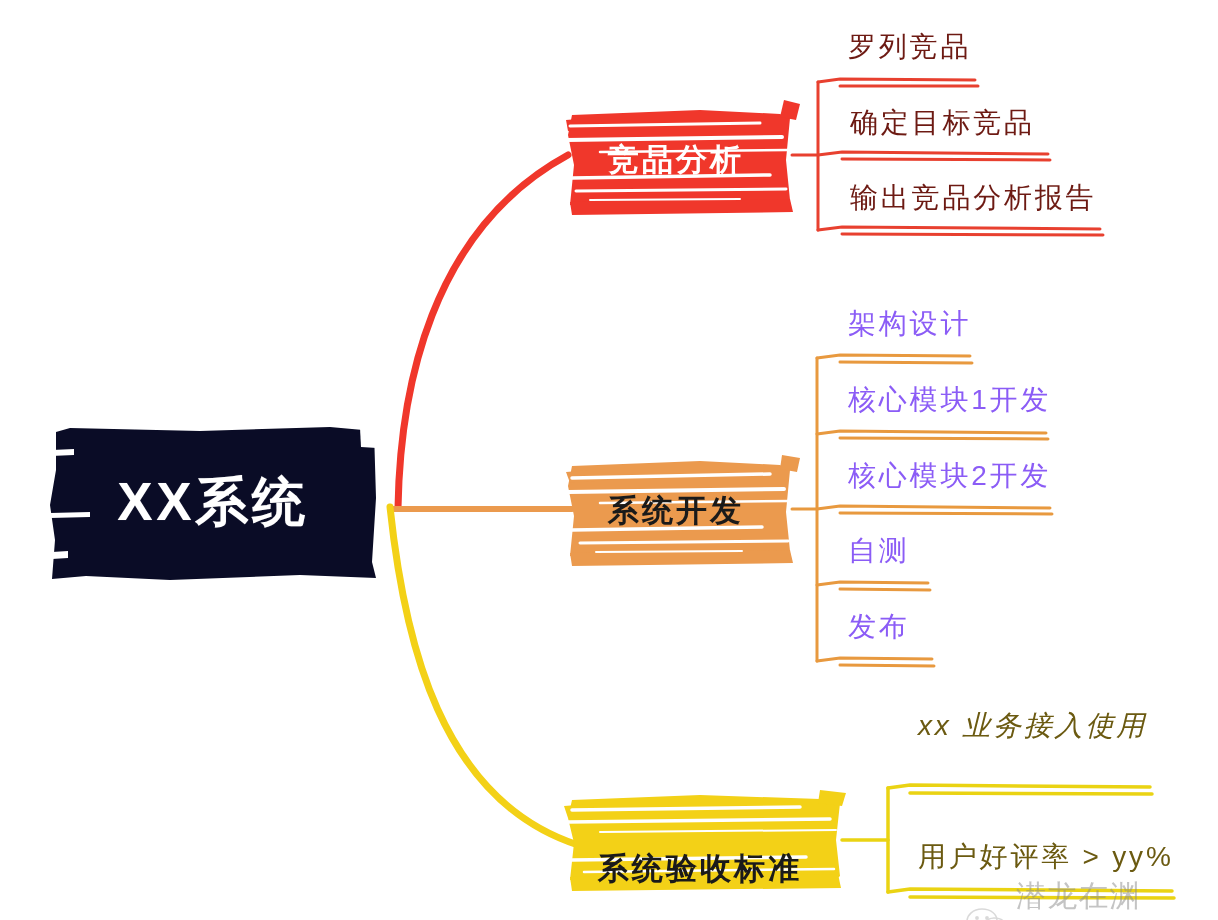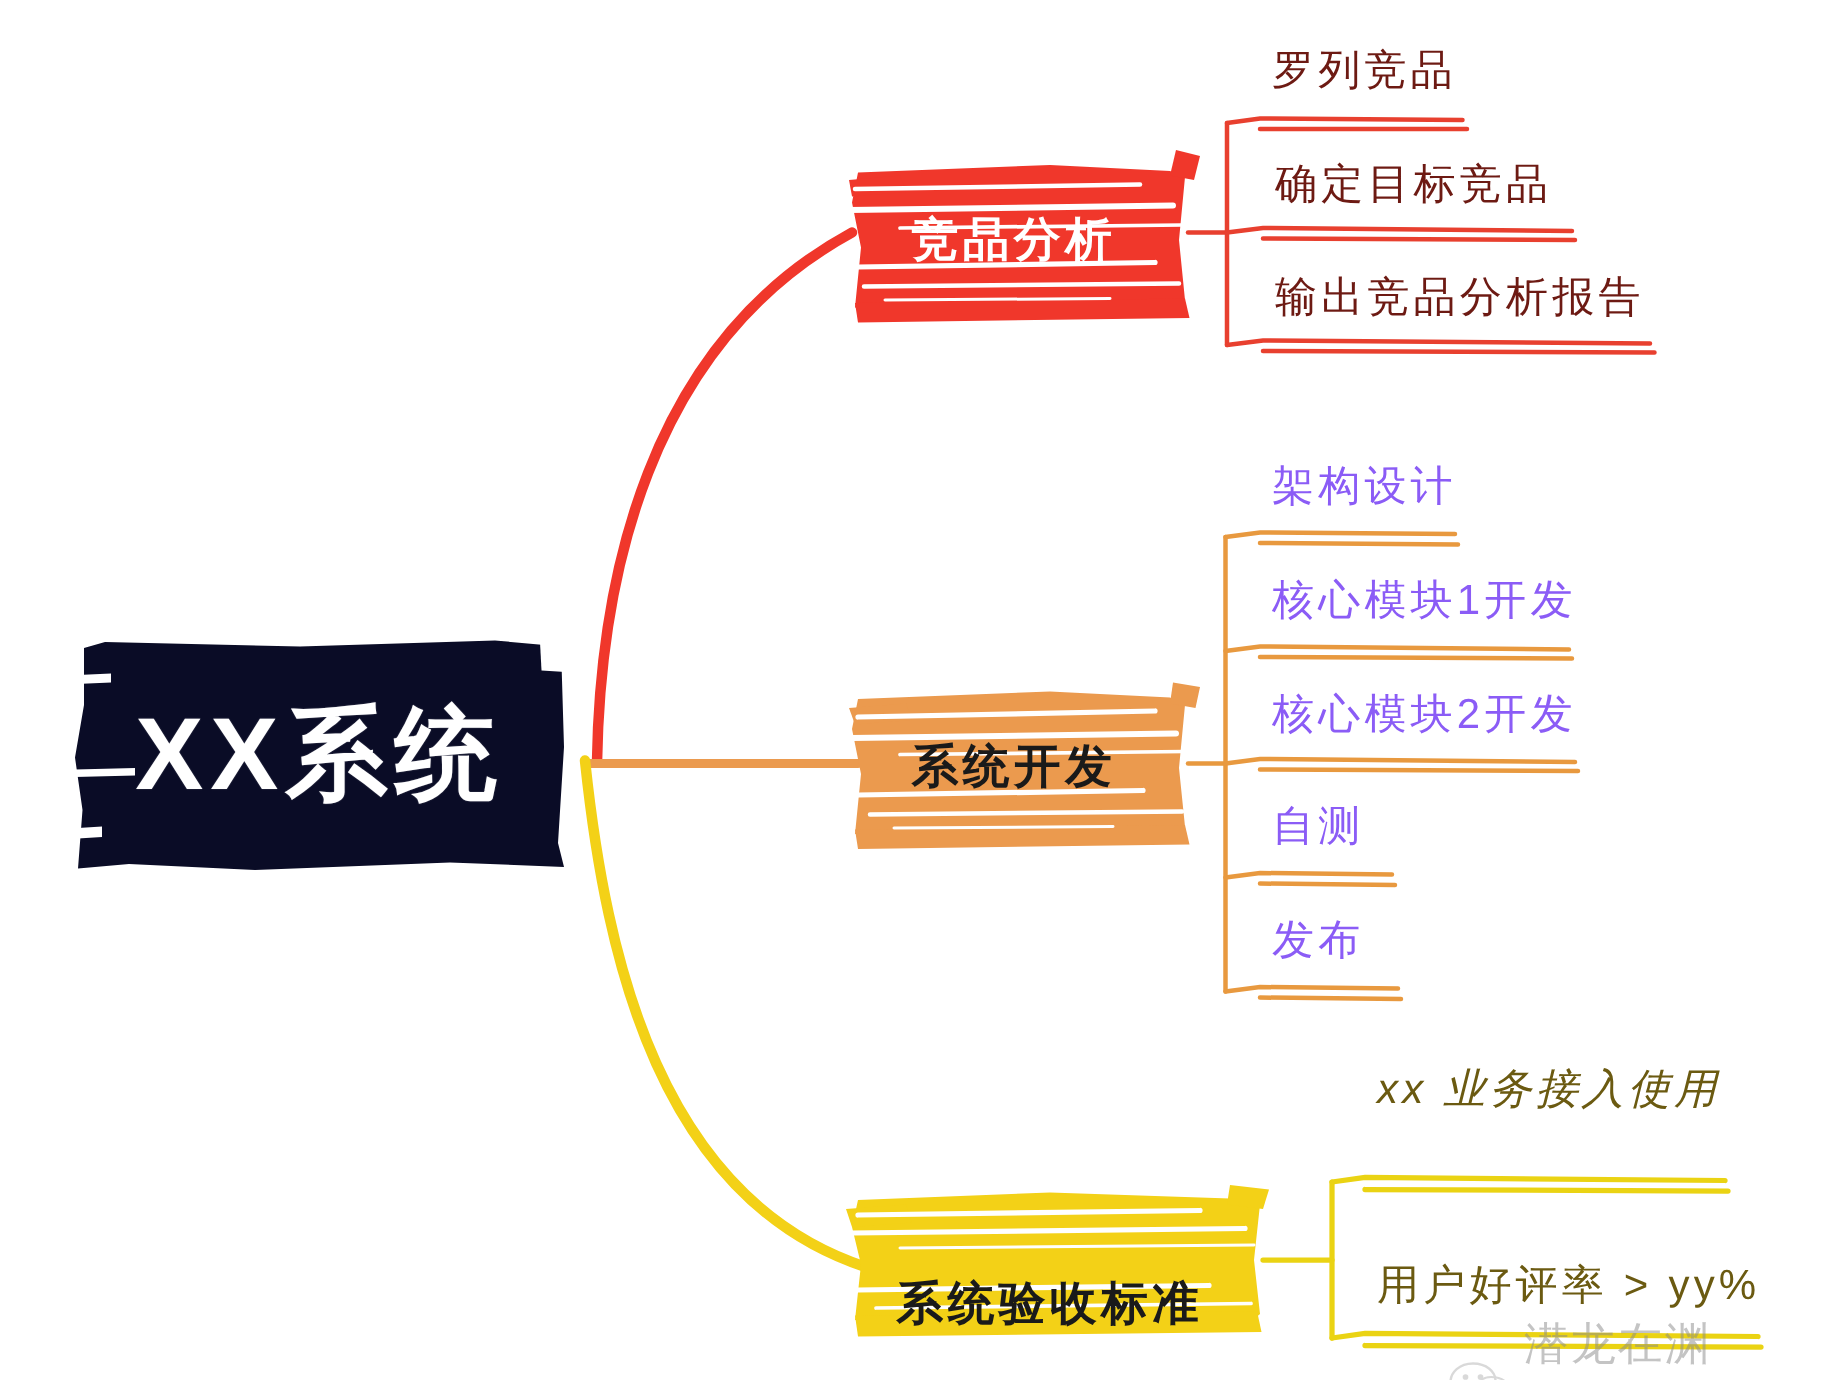--- a/index.html
+++ b/index.html
@@ -29,21 +29,21 @@
   #root-label {
     position: absolute;
     left: 48px;
     top: 424px;
     width: 330px;
     height: 158px;
     display: flex;
     align-items: center;
     justify-content: center;
     color: #ffffff;
-    font-size: 68px;
+    font-size: 53px;
     font-weight: bold;
     letter-spacing: 0.07em;
     text-shadow: 0 0 1px rgba(255,255,255,0.35);
   }
   
   .branch-label {
     position: absolute;
     display: flex;
     align-items: center;
     justify-content: center;

